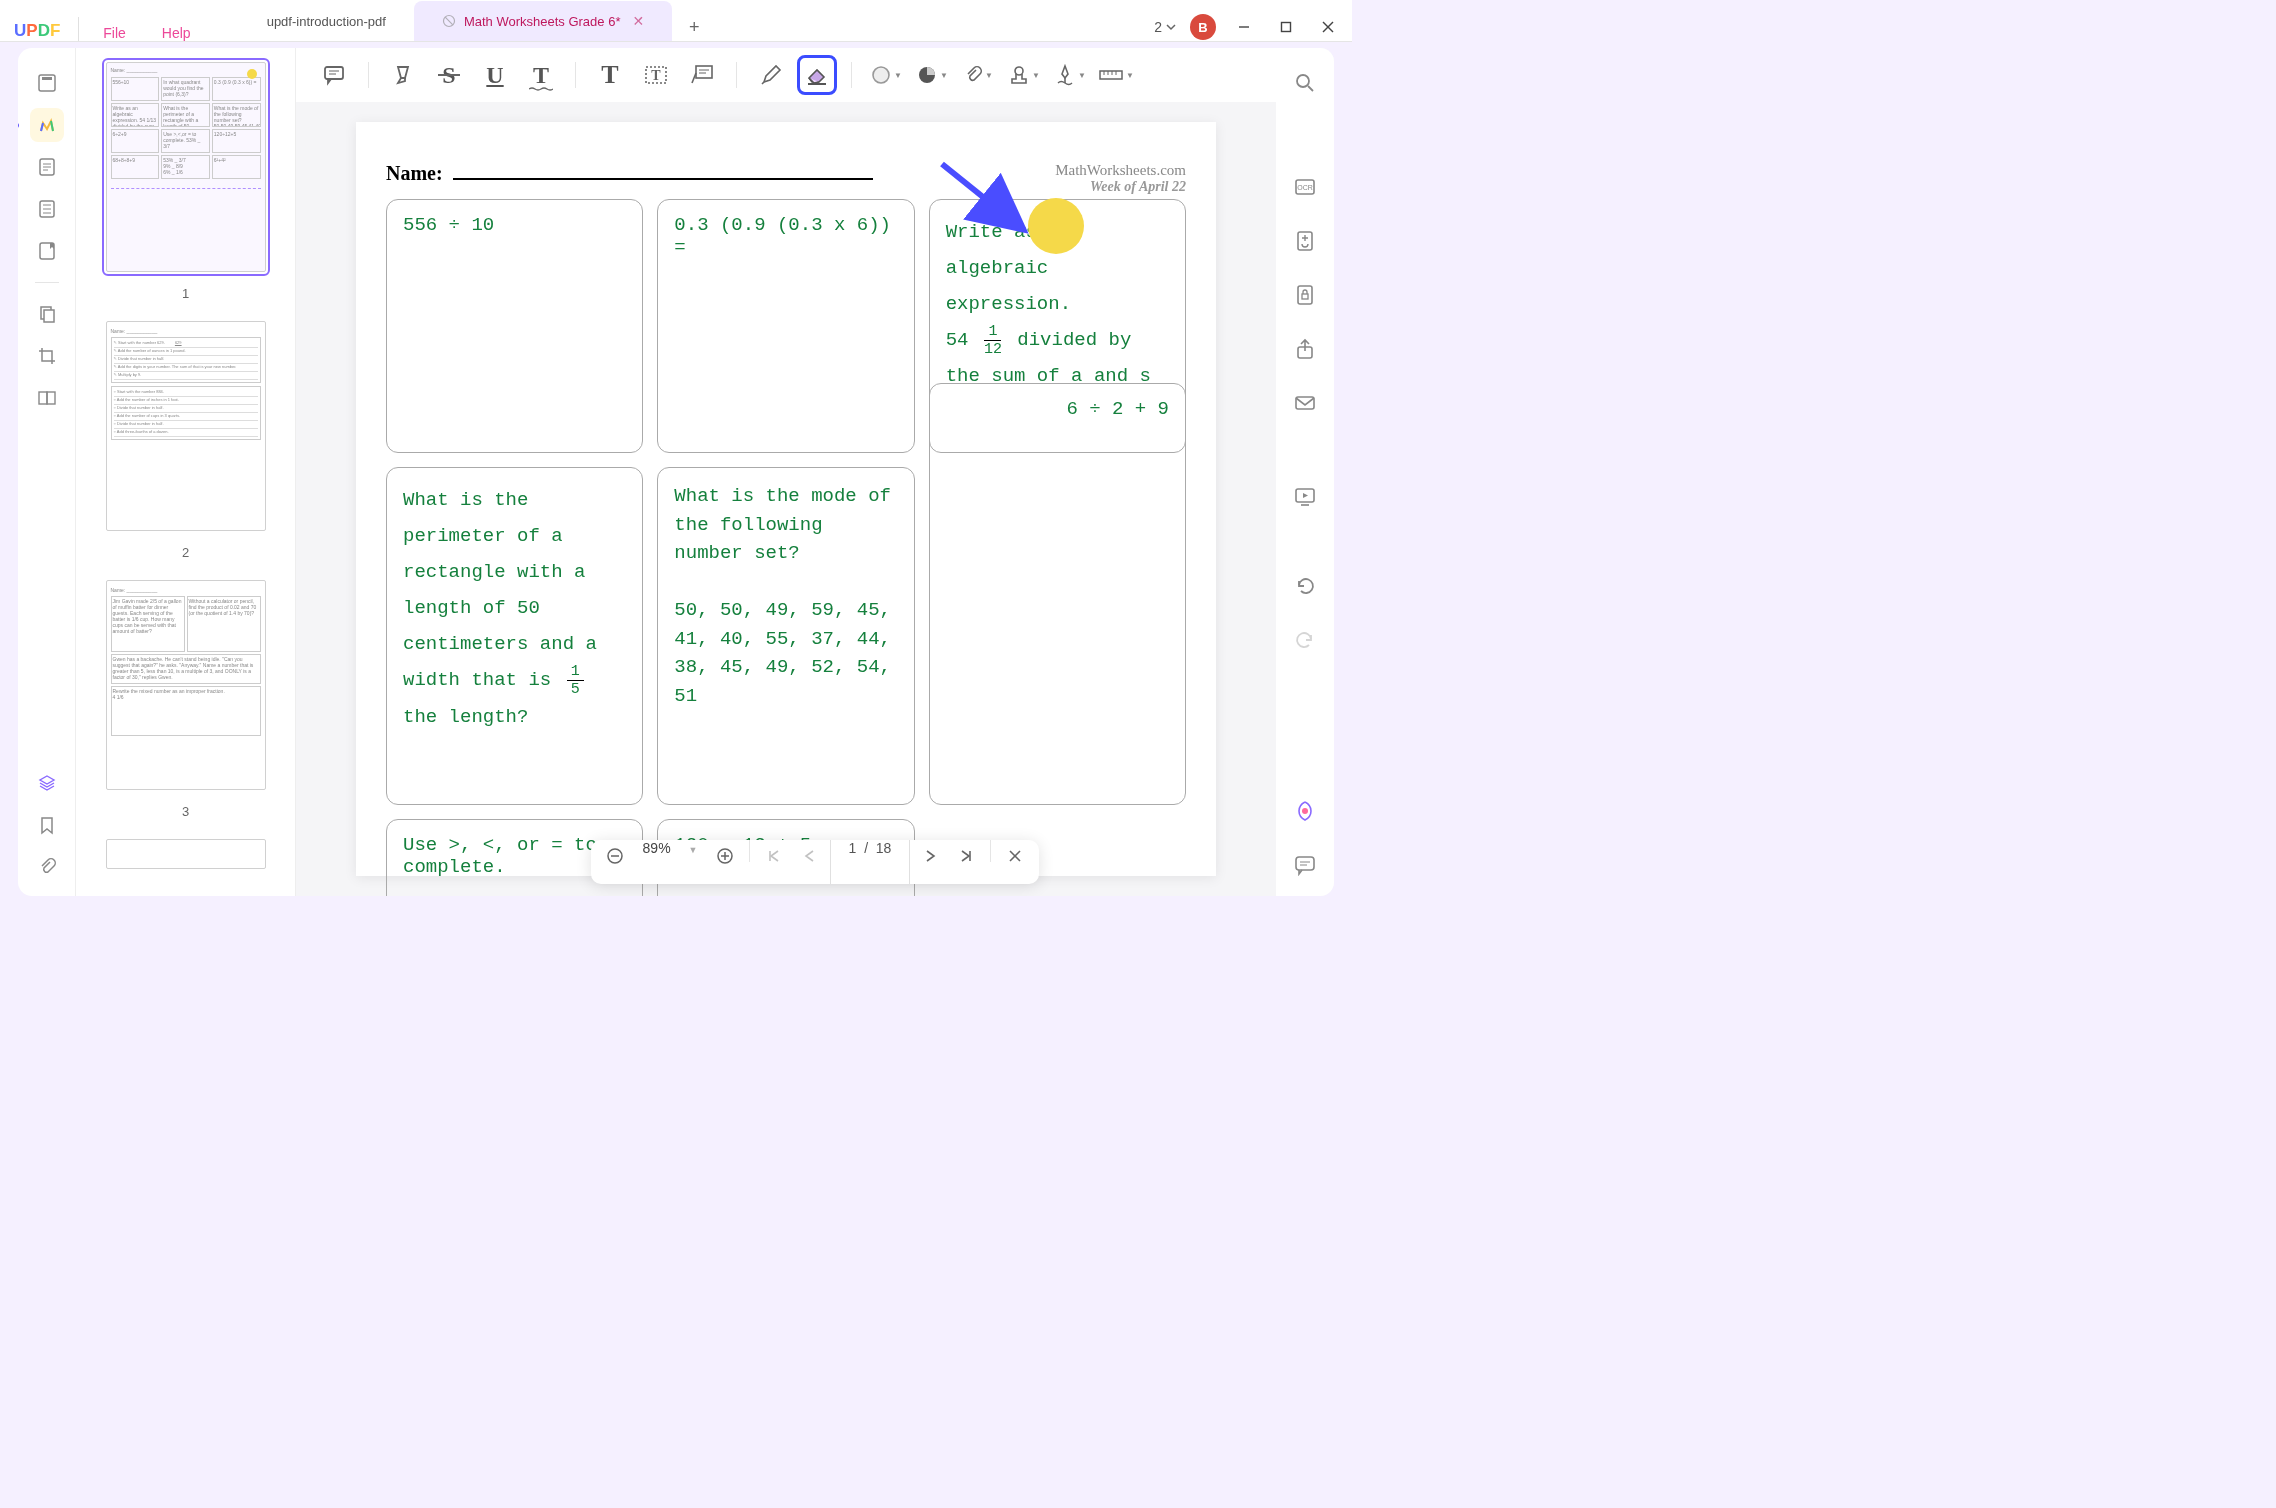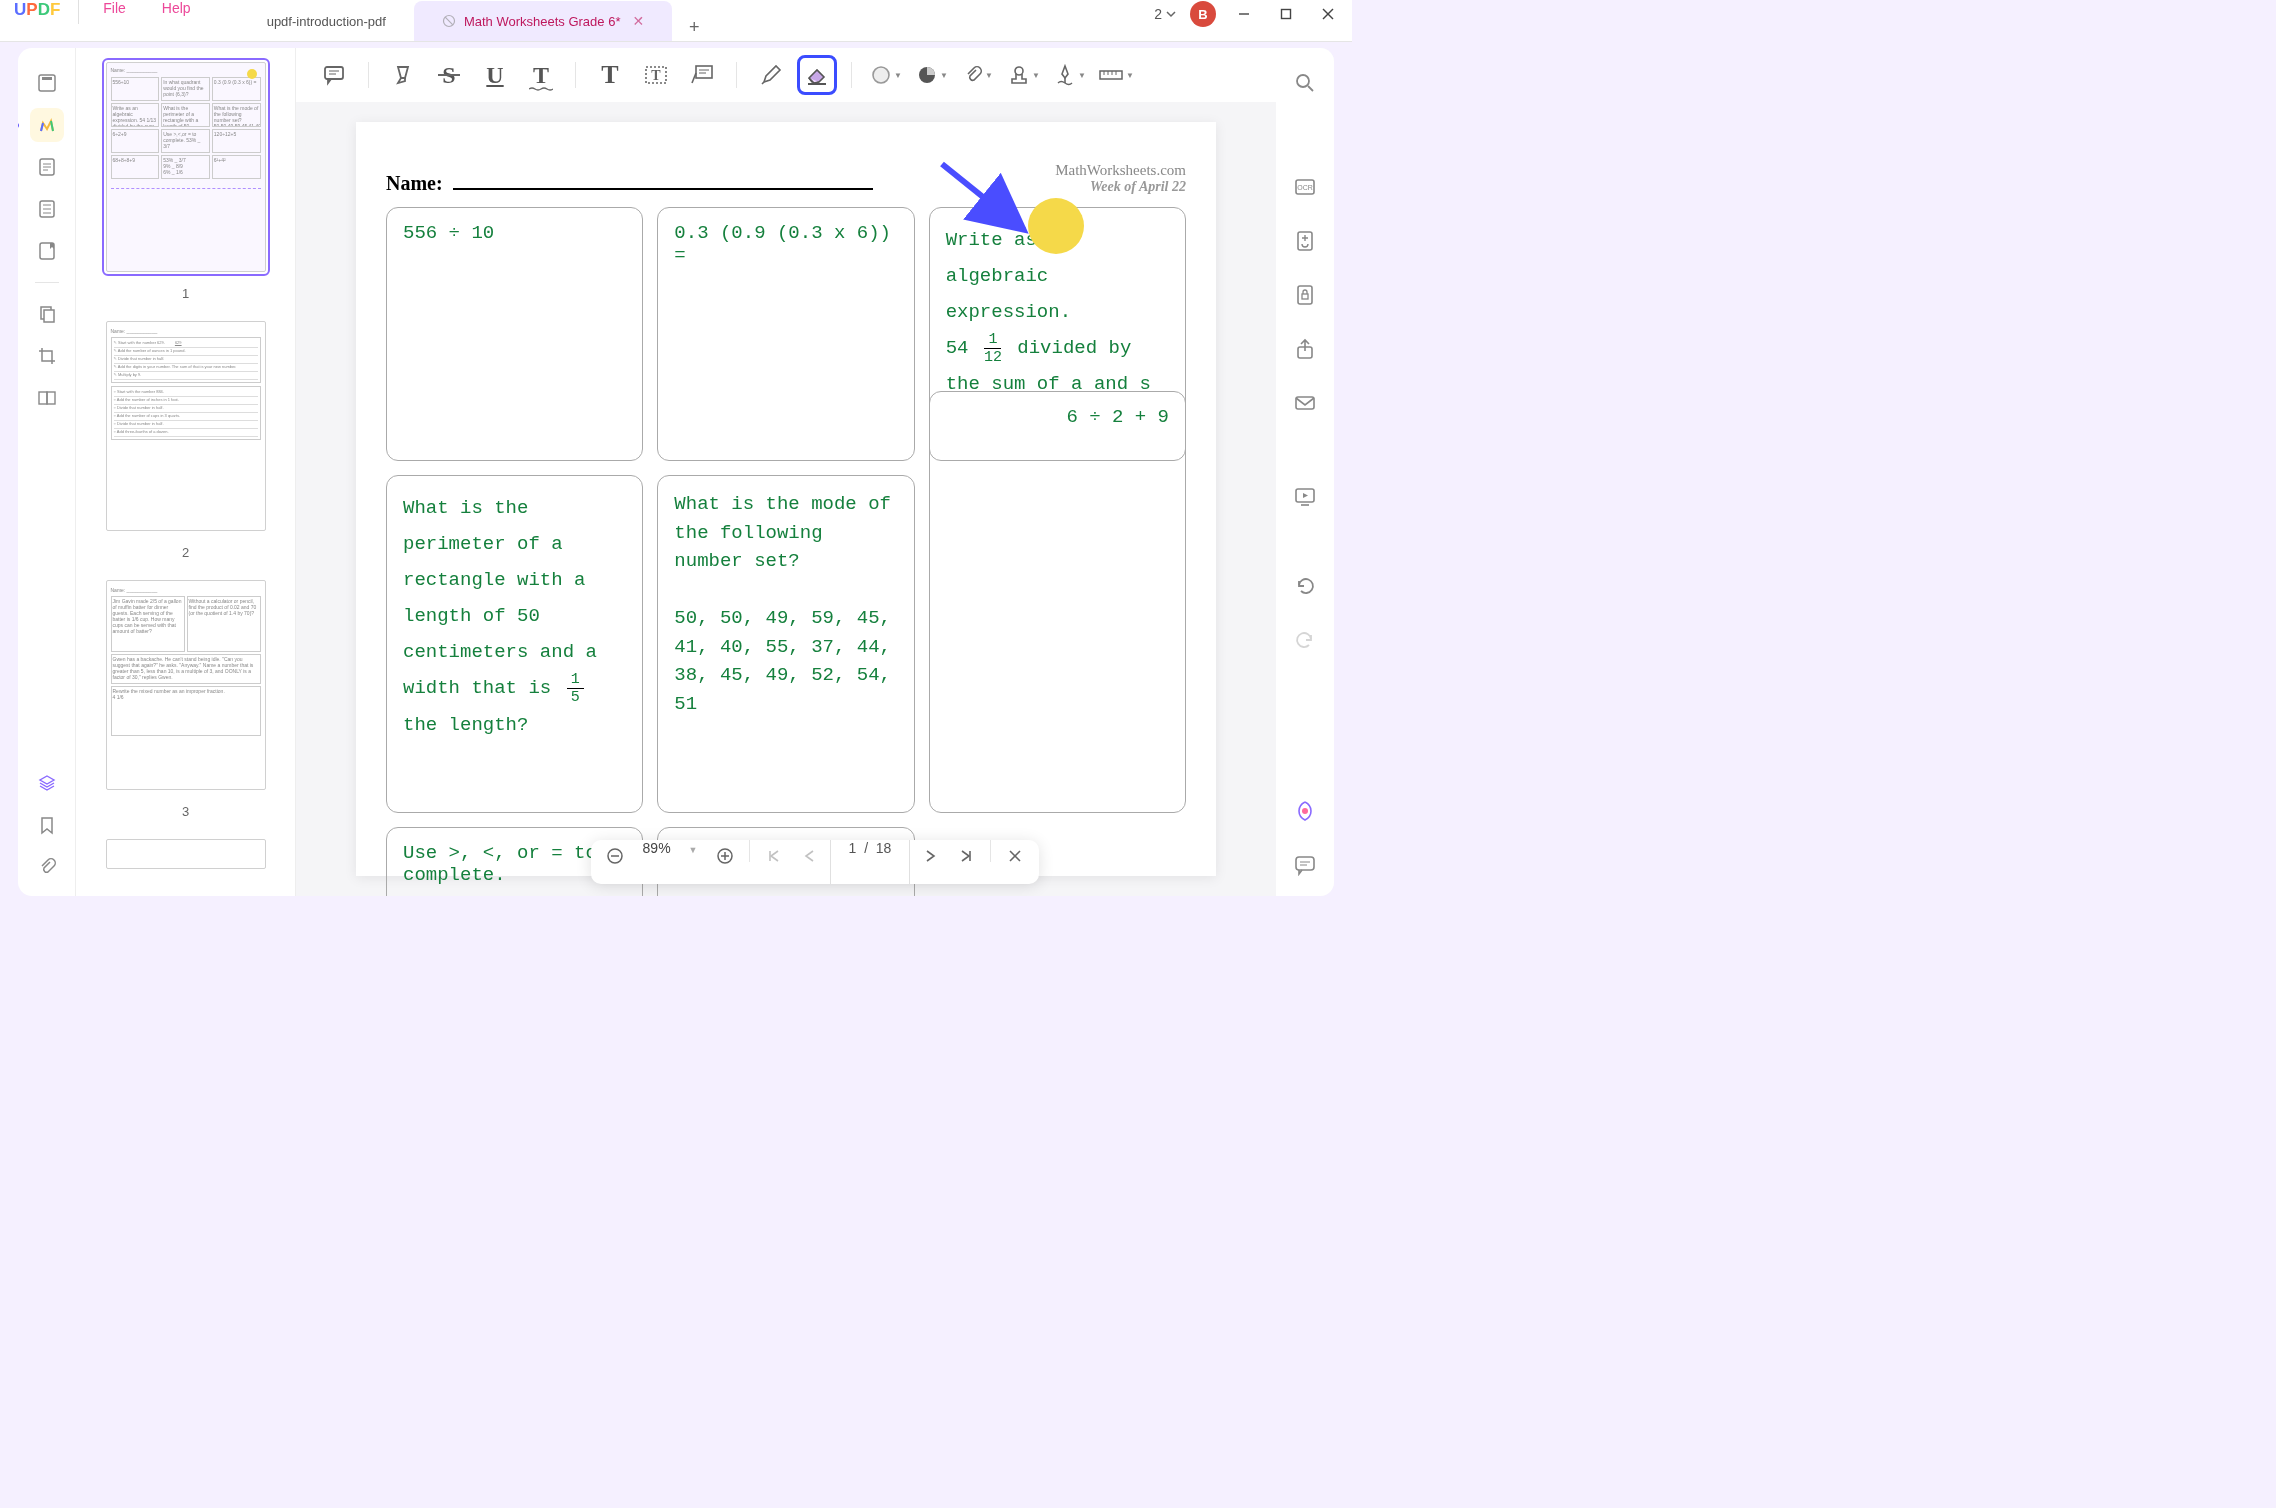--- a/index.html
+++ b/index.html
@@ -1,19 +1,19 @@
 <!DOCTYPE html>
 <html><head>
 <meta charset="utf-8">
 <style>
 * { margin: 0; padding: 0; box-sizing: border-box; }
 body { font-family: -apple-system, BlinkMacSystemFont, "Segoe UI", sans-serif; background: #f5f0ff; overflow: hidden; width: 1352px; height: 896px; position: relative; }
 
 
-.titlebar { height: 42px; background: #fff; display: flex; align-items: flex-start; border-bottom: 1px solid #e5e5e5; position: relative; }
+.titlebar { height: 42px; background: #fff; display: flex; align-items: flex-end; border-bottom: 1px solid #e5e5e5; position: relative; }
 .logo { margin: 0 12px 0 14px; font-weight: 800; font-size: 17px; }
 .logo .u { color: #5b6eff; } .logo .p { color: #ff6a3d; } .logo .d { color: #3dc97a; } .logo .f { color: #ffc93d; }
 .vdiv { width: 1px; height: 24px; background: #e0e0e0; margin: 0 6px; }
 .menu-item { padding: 0 18px; font-size: 14px; color: #ec4899; cursor: pointer; }
 .tabs { display: flex; margin-left: 30px; height: 100%; align-items: flex-end; }
 .tab { height: 40px; padding: 0 28px; display: flex; align-items: center; font-size: 13px; color: #555; border-radius: 8px 8px 0 0; position: relative; cursor: pointer; }
 .tab.active { background: #f0eaff; color: #be185d; }
 .tab .tab-icon { margin-right: 8px; opacity: 0.6; }
 .tab .close { margin-left: 12px; opacity: 0.6; font-size: 14px; }
 .tab-add { width: 28px; height: 28px; display:flex; align-items:center; justify-content:center; margin-left: 8px; color:#666; cursor:pointer; font-size:18px; }
@@ -45,21 +45,21 @@
 .toolbar { position:absolute; top:0; left:0; right:58px; height:54px; background:#fff; display:flex; align-items:center; padding:0 18px; gap:6px; z-index:5; }
 .tool { width:40px; height:40px; border-radius:8px; display:flex; align-items:center; justify-content:center; cursor:pointer; color:#555; font-family: Georgia, serif; }
 .tool.selected { background:#fff; border:3px solid #3b4cff; }
 .tool-sep { width:1px; height:26px; background:#e5e5e5; margin:0 8px; }
 .tool .dd { font-size:8px; margin-left:2px; color:#888; }
 
 .right-rail { position:absolute; top:0; right:0; bottom:0; width:58px; background:#fff; display:flex; flex-direction:column; align-items:center; padding-top:18px; gap:20px; z-index:6; }
 
 .doc-scroll { position:absolute; top:54px; bottom:0; left:0; right:58px; overflow:auto; display:flex; justify-content:center; padding:20px 0; }
 .page { width:860px; background:#fff; box-shadow:0 2px 12px rgba(0,0,0,0.08); padding:40px 30px; position:relative; }
-.page-hdr { display:flex; justify-content:space-between; align-items:flex-end; margin-bottom:12px; }
+.page-hdr { display:flex; justify-content:space-between; margin-bottom:4px; }
 .name-line { font-family: Georgia, serif; font-size:20px; font-weight:bold; display:flex; align-items:baseline; }
 .name-line .uline { display:inline-block; width:420px; border-bottom:2px solid #000; margin-left:10px; }
 .meta { text-align:right; font-family: Georgia, serif; }
 .meta .src { font-size:15px; color:#888; } .meta .wk { font-size:14px; color:#999; font-weight:bold;font-style:italic; }
 
 .sticker { position:absolute; top:150px; right:250px; width:56px; height:56px; background:#f5d949; border-radius:50%; z-index:7; }
 .arrow { position:absolute; top:108px; right:290px; z-index:8; }
 
 .qgrid { display:grid; grid-template-columns:repeat(3, 1fr); gap:14px; }
 .qbox { border:1.5px solid #aaa; border-radius:12px; padding:14px 16px; font-family: Liberation Mono, monospace; font-size:19px; color:#15803d; min-height:168px; }

